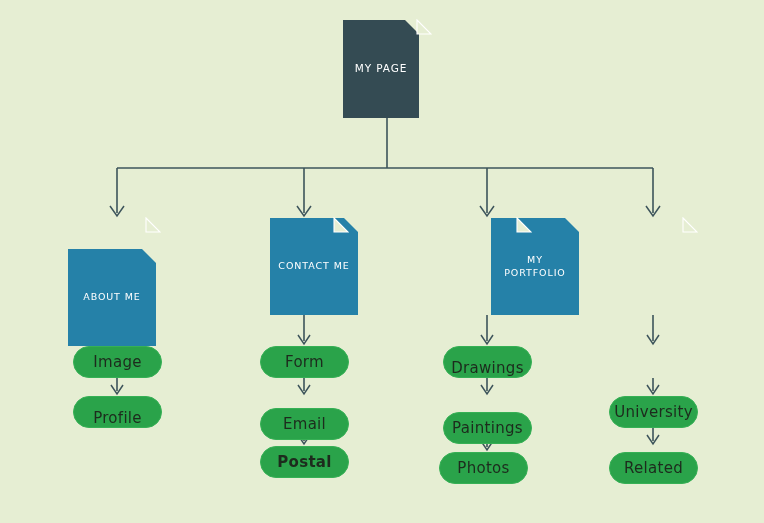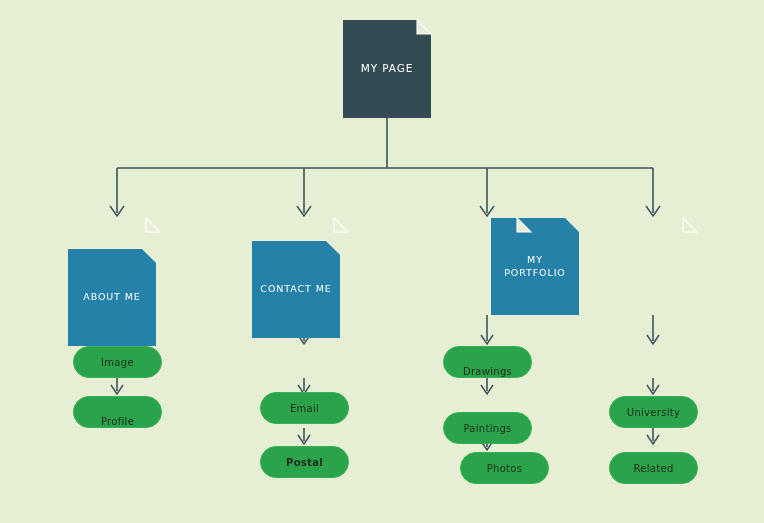--- a/index.html
+++ b/index.html
@@ -18,21 +18,21 @@
     display:flex;align-items:center;justify-content:center;
     text-align:center;
     color:#ffffff;
     letter-spacing:.9px;
     line-height:1.28;
     box-sizing:border-box;
   }
   .doc-node .label{padding:0 6px;}
 
   .root-node{
-    left:343px;top:20px;width:88px;height:98px;
+    left:343px;top:20px;width:76px;height:98px;
     background:#344b53;
     font-size:10.5px;
     clip-path:polygon(0 0, calc(100% - 14px) 0, 100% 14px, 100% 100%, 0 100%);
   }
   .root-fold{
     position:absolute;left:417px;top:20px;width:14px;height:14px;
     background:#e6eed3;
     clip-path:polygon(0 0, 100% 100%, 0 100%);
   }
   .root-fold-edge{
@@ -54,21 +54,21 @@
 
   
   .pill{
     position:absolute;
     width:89px;height:32px;
     background:#2aa34a;
     border:1.5px solid #36b055;
     border-radius:17px;
     display:flex;align-items:center;justify-content:center;
     color:#1d2b1d;
-    font-size:10px;
+    font-size:15px;
     letter-spacing:.3px;
     box-sizing:border-box;
   }
 </style>
 </head>
 <body>
 
 <div id="canvas">
 
   <svg id="wires" viewBox="0 0 764 523" xmlns="http://www.w3.org/2000/svg">
@@ -131,21 +131,21 @@
   </svg>
 
   <div class="doc-node cat-node" style="left:68px;margin-top:31px;">
     <span class="label">ABOUT ME</span>
   </div>
   <div class="cat-fold" style="left:146px;"></div>
   <svg class="root-fold-edge" style="left:145px;top:217px;" viewBox="0 0 16 16" xmlns="http://www.w3.org/2000/svg">
     <path d="M1,1 L15,15 L1,15 Z" fill="none" stroke="#ffffff" stroke-width="1.1"></path>
   </svg>
 
-  <div class="doc-node cat-node" style="left:252px;margin-top:23px;">
+  <div class="doc-node cat-node" style="left:270px;">
     <span class="label">CONTACT ME</span>
   </div>
   <div class="cat-fold" style="left:334px;"></div>
   <svg class="root-fold-edge" style="left:333px;top:217px;" viewBox="0 0 16 16" xmlns="http://www.w3.org/2000/svg">
     <path d="M1,1 L15,15 L1,15 Z" fill="none" stroke="#ffffff" stroke-width="1.1"></path>
   </svg>
 
   <div class="doc-node cat-node" style="left:443px;margin-left:48px;">
     <span class="label">MY PORTFOLIO</span>
   </div>
@@ -159,34 +159,37 @@
     <path d="M1,1 L15,15 L1,15 Z" fill="none" stroke="#ffffff" stroke-width="1.1"></path>
   </svg>
 
   <div class="pill" style="left:73px;top:346px;">
     <span>Image</span>
   </div>
   <div class="pill" style="left:73px;top:396px;align-items:flex-end;">
     <span>Profile</span>
   </div>
 
-  <div class="pill" style="left:260px;top:392px;">
+  <div class="pill" style="left:260px;top:346px;">
+    <span>Form</span>
+  </div>
+  <div class="pill" style="left:260px;top:408px;">
     <span>Email</span>
   </div>
   <div class="pill" style="left:260px;top:446px;font-weight:bold;">
     <span>Postal</span>
   </div>
 
   <div class="pill" style="left:443px;top:346px;align-items:flex-end;">
     <span>Drawings</span>
   </div>
   <div class="pill" style="left:443px;top:412px;">
     <span>Paintings</span>
   </div>
-  <div class="pill" style="left:460px;top:452px;">
+  <div class="pill" style="left:439px;top:452px;">
     <span>Photos</span>
   </div>
 
   <div class="pill" style="left:609px;top:396px;">
     <span>University</span>
   </div>
   <div class="pill" style="left:609px;top:452px;">
     <span>Related</span>
   </div>
 

